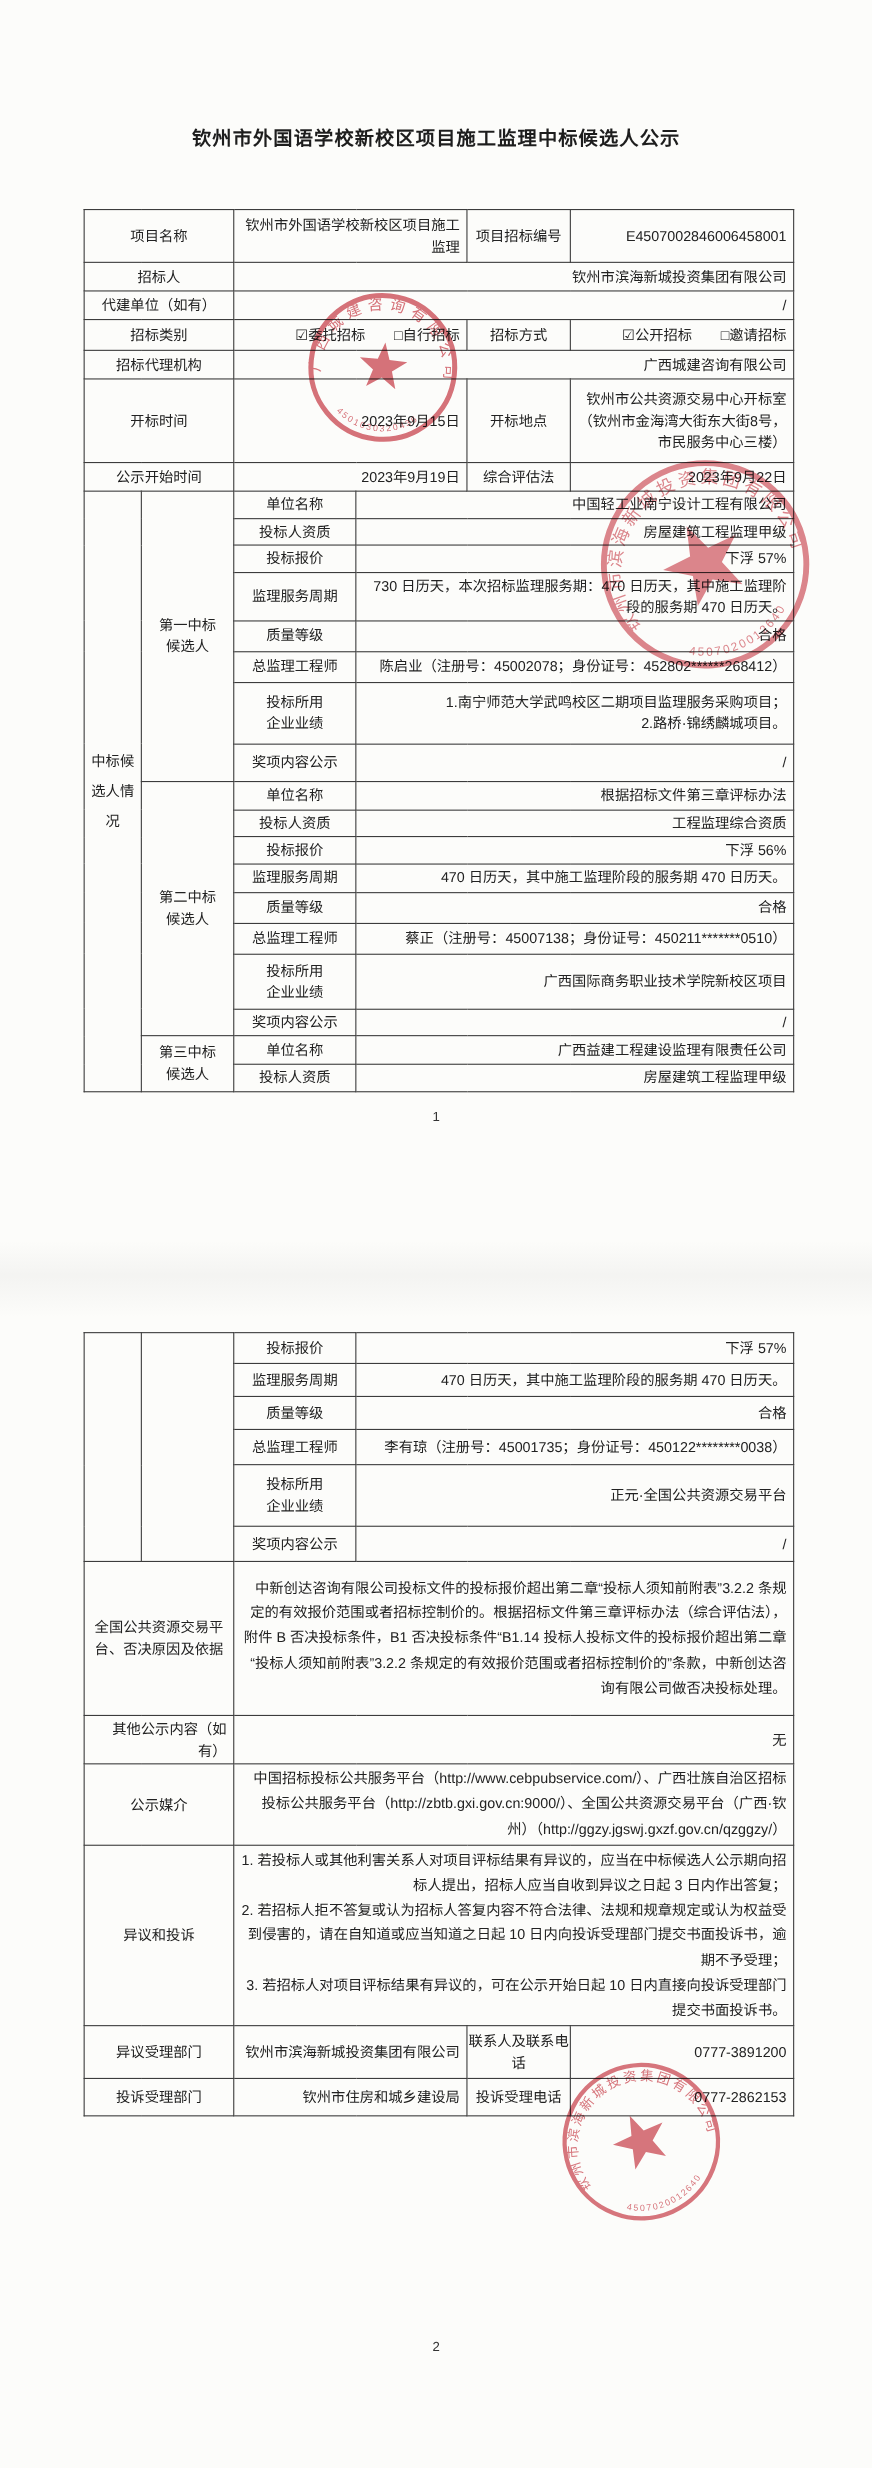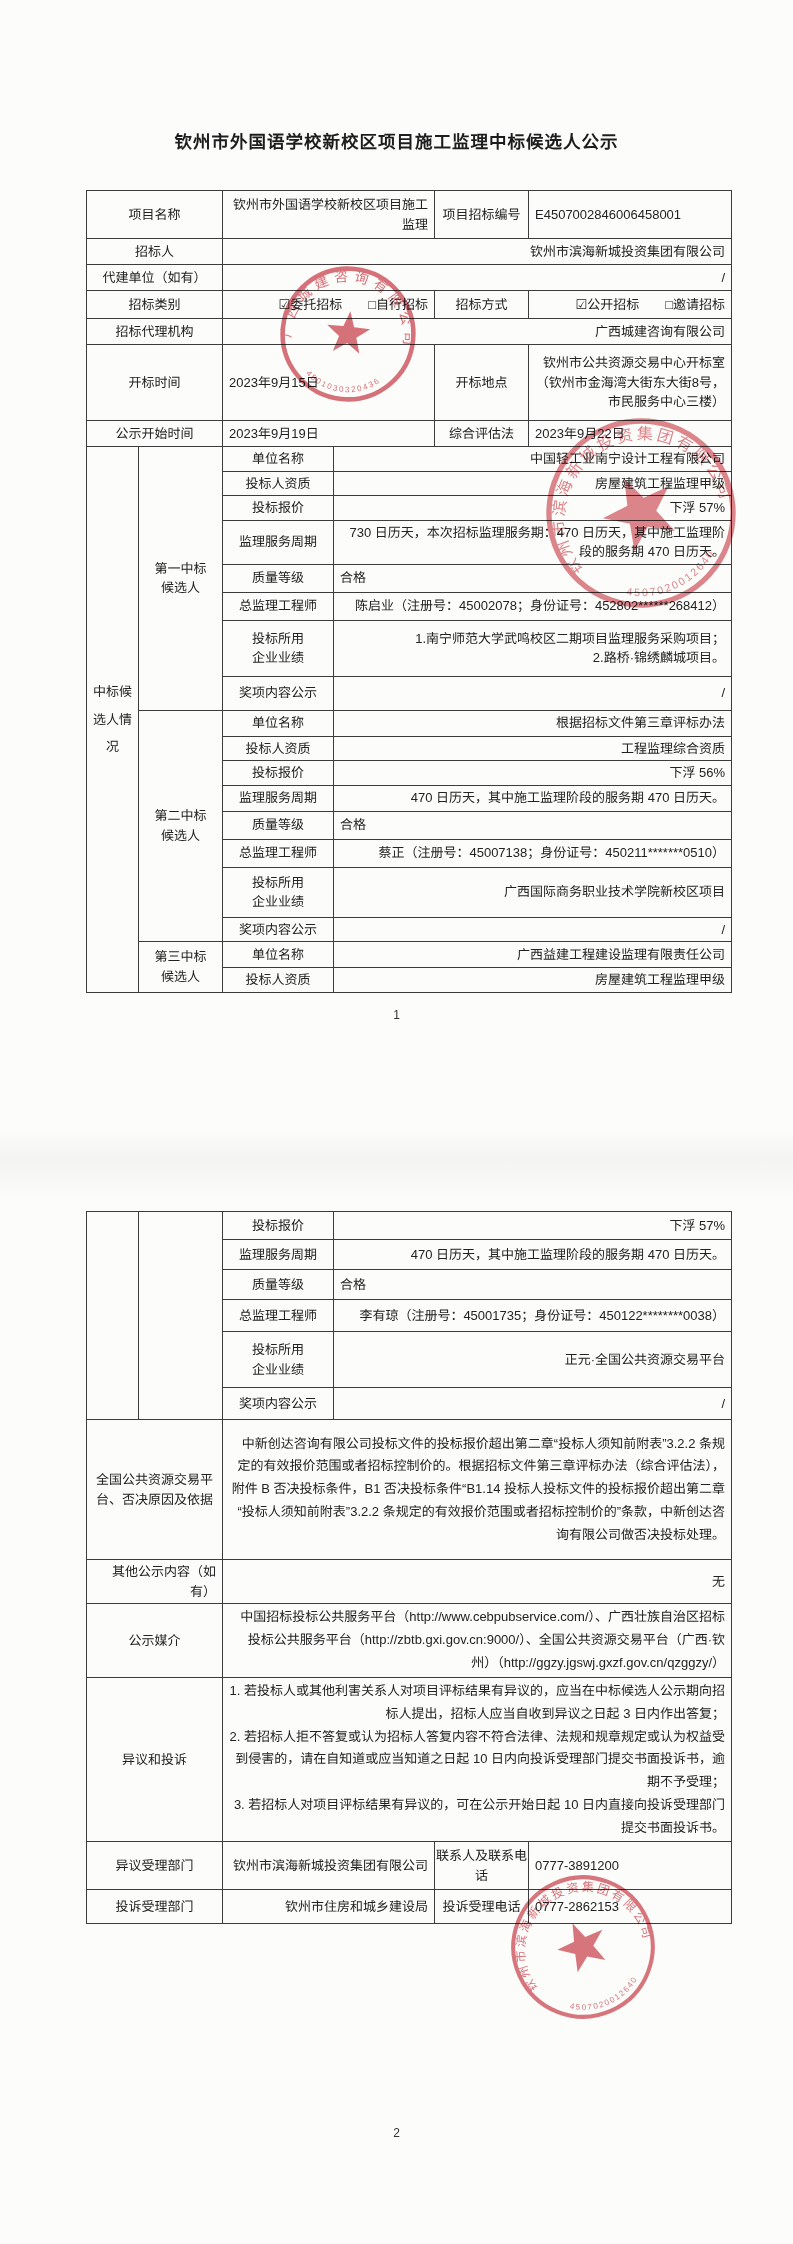--- a/index.html
+++ b/index.html
@@ -4,39 +4,39 @@
 <style>
   html,body{margin:0;padding:0;}
   body{
     width:793px;height:2244px;position:relative;
     background:#fcfcfa;
     font-family:"Liberation Sans","DejaVu Sans",sans-serif;
     color:#222;
     overflow:hidden;
   }
   .page-title{
-    position:absolute;top:128px;left:0;width:793px;
+    position:absolute;top:112px;left:0;width:793px;
     text-align:center;font-size:17.5px;font-weight:bold;
     letter-spacing:1px;color:#1d1d1d;
   }
   table.doc{
     border-collapse:collapse;table-layout:fixed;width:645px;
-    position:absolute;left:86px;
+    position:absolute;left:76px;
   }
   #table-p1{top:190px;}
   #table-p2{top:1211px;}
   td{
     border:1px solid #3c3c3c;
     font-size:13px;line-height:1.5;
     padding:2px 6px;vertical-align:middle;color:#222;
     overflow:hidden;
   }
   td.lab{text-align:center;padding:2px 1px;}
   td.val{text-align:right;}
-  td.ctr{text-align:left;}
+  td.ctr{text-align:right;}
   td.pre{white-space:pre-line;}
   td.sec{line-height:2.1;}
   td.roomy{line-height:1.75;}
   .pagenum{
     position:absolute;left:0;width:793px;text-align:center;
     font-size:12px;color:#333;
   }
   #pagenum-1{top:1008px;}
   #pagenum-2{top:2126px;}
   .seal{

